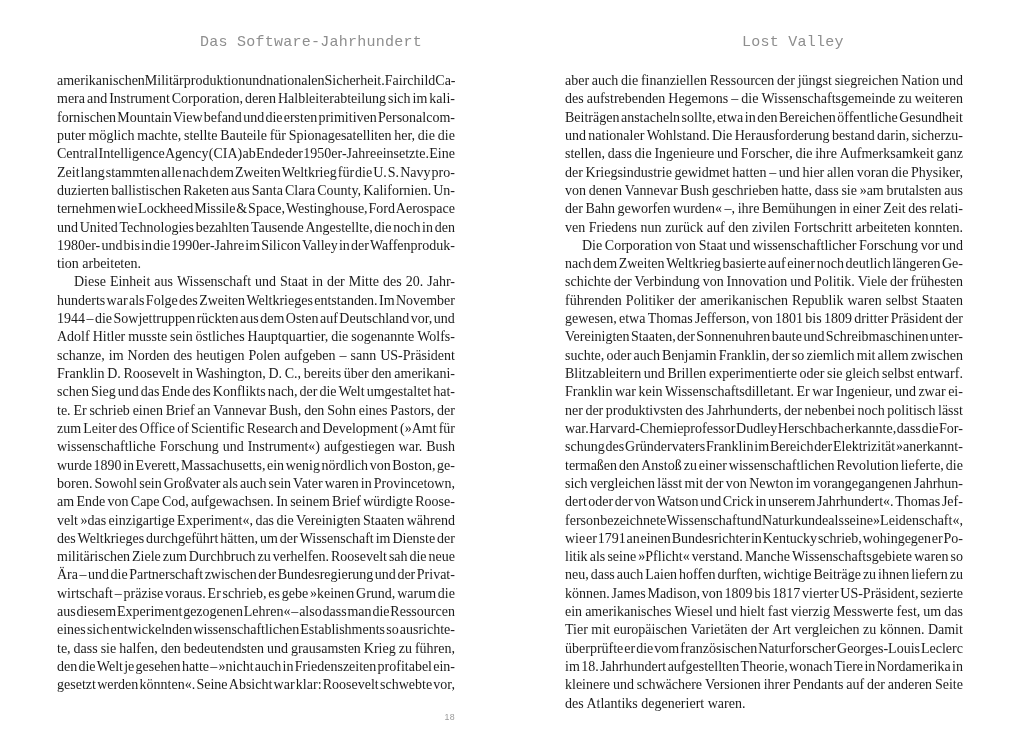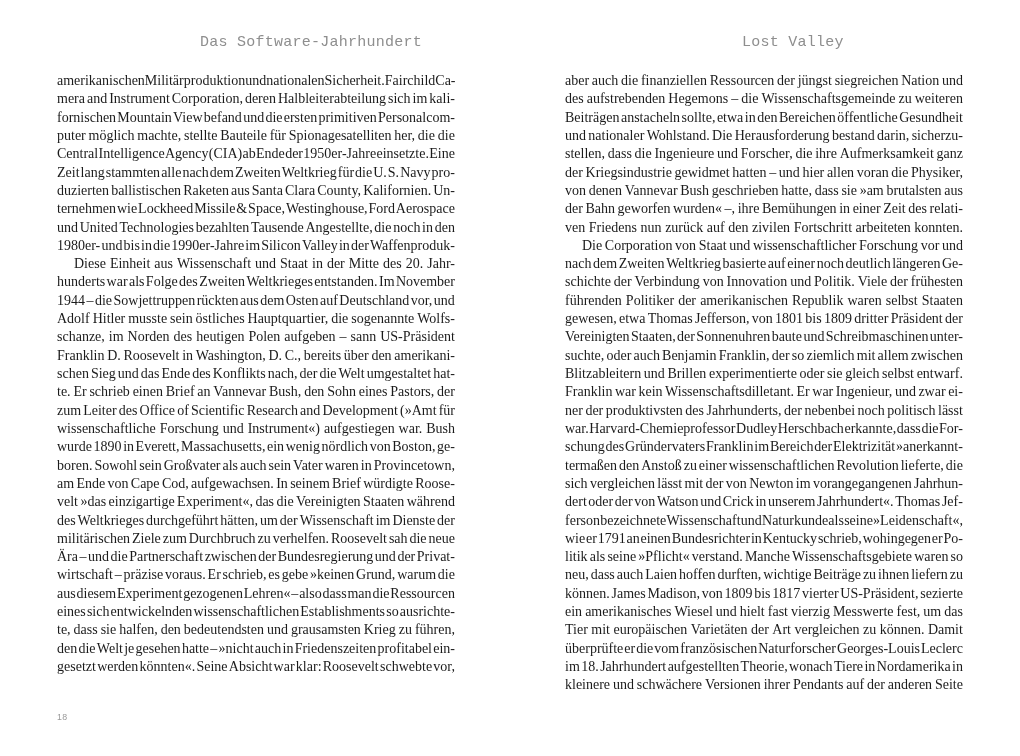--- a/index.html
+++ b/index.html
@@ -73,21 +73,21 @@
   
   .line.indent-pad {
     padding-left: 17px;
   }
 
   
   .folio {
     position: absolute;
     top: 712px;
     width: 398px;
-    text-align: left;
+    text-align: right;
     font-family: "Liberation Sans", "DejaVu Sans", sans-serif;
     font-size: 8.8px;
     color: #9a9a9a;
     letter-spacing: 0.3px;
   }
   .folio.verso { left: 57px; }
   .folio.recto { left: 574px; margin-top: 48px; }
 </style>
 </head>
 <body>
@@ -212,20 +212,21 @@
           <span>in</span>
           <span>die</span>
           <span>1990er-Jahre</span>
           <span>im</span>
           <span>Silicon</span>
           <span>Valley</span>
           <span>in</span>
           <span>der</span>
           <span>Waffenproduk-</span>
         </span>
+        <span class="line">tion arbeiteten.</span>
         <span class="line j indent-pad">
           <span>Diese</span>
           <span>Einheit</span>
           <span>aus</span>
           <span>Wissenschaft</span>
           <span>und</span>
           <span>Staat</span>
           <span>in</span>
           <span>der</span>
           <span>Mitte</span>
@@ -910,20 +911,21 @@
           <span>und</span>
           <span>schwächere</span>
           <span>Versionen</span>
           <span>ihrer</span>
           <span>Pendants</span>
           <span>auf</span>
           <span>der</span>
           <span>anderen</span>
           <span>Seite</span>
         </span>
+        <span class="line">des Atlantiks degeneriert waren.</span>
       </div>
   </div>
 
   <div class="folio verso">18</div>
 
   <div class="folio recto">19</div>
 
 </div>
 
 </body></html>

